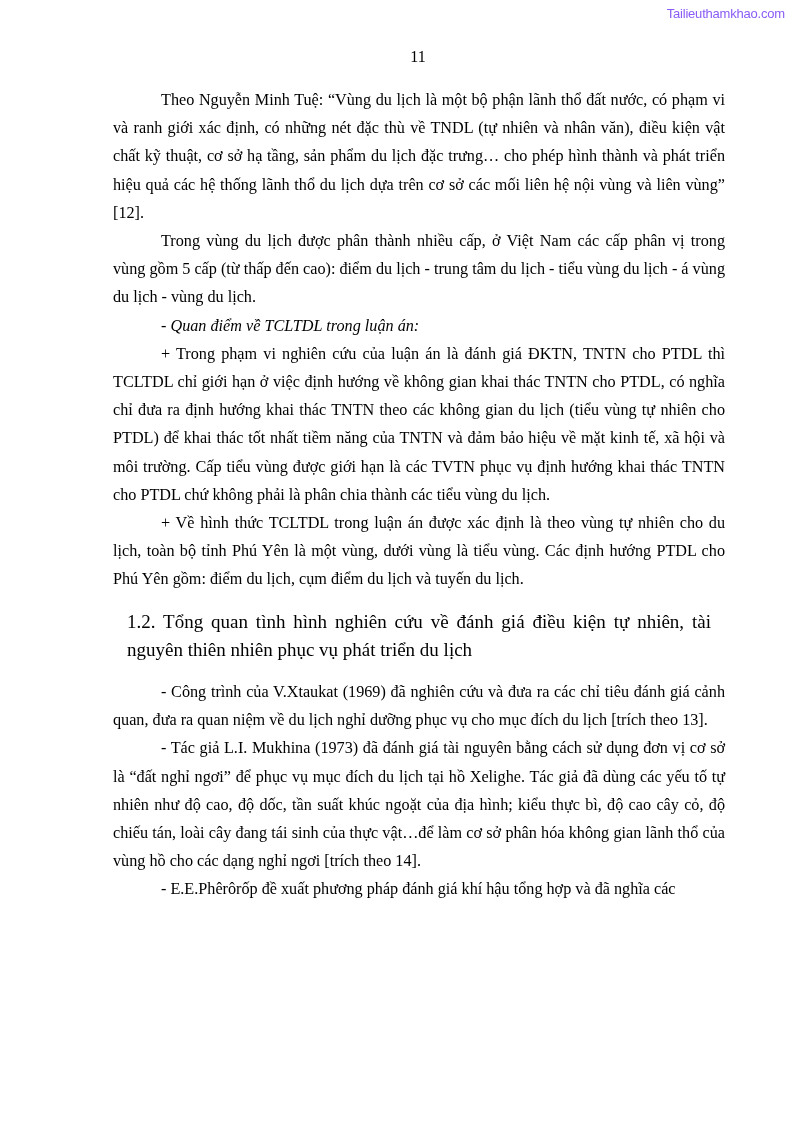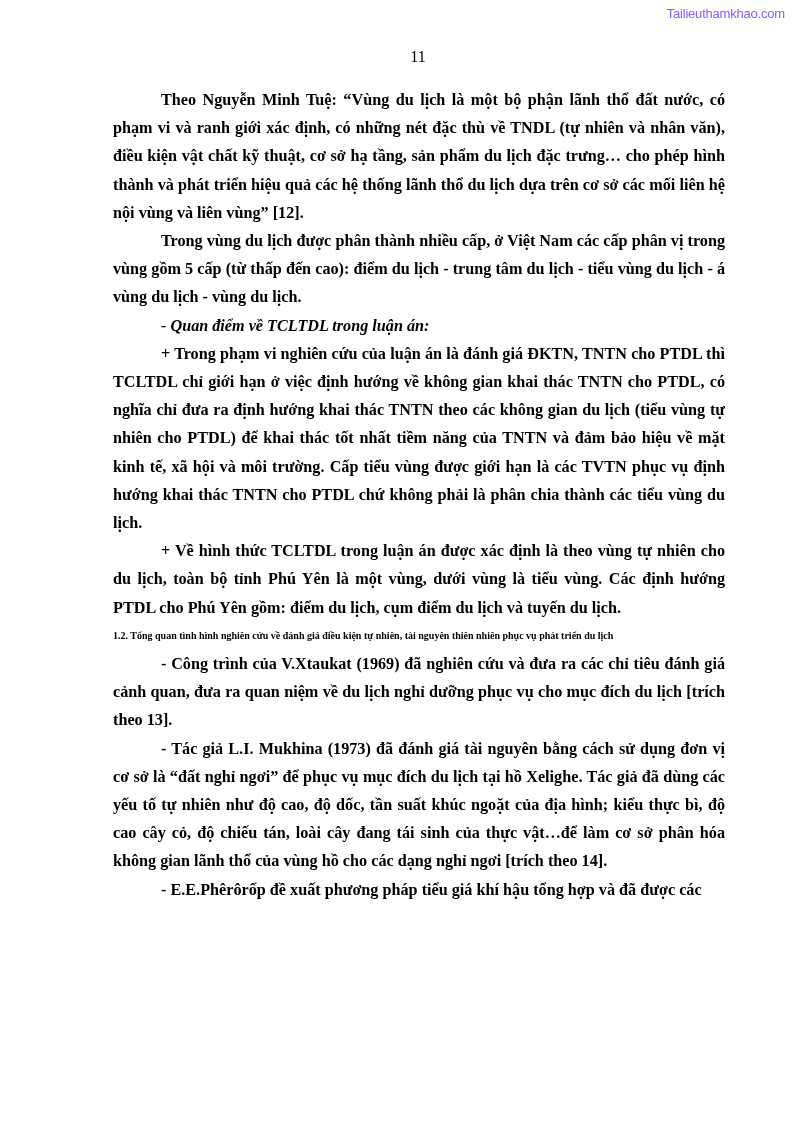--- a/index.html
+++ b/index.html
@@ -38,29 +38,28 @@
       top: 86px;
       left: 113px;
       width: 612px;
       font-size: 16.2px;
       line-height: 28.2px;
       text-align: justify;
     }
     .content p {
       margin: 0;
       text-indent: 48px;
-      font-weight: bold;
     }
     .content p.italic {
       font-style: italic;
     }
     .content h2 {
-      margin: 0;
-      font-size: 10px;
-      font-weight: bold;
+      margin: 14px;
+      font-size: 19px;
+      font-weight: normal;
       line-height: 28.2px;
       text-align: justify;
     }
     .content h3 {
       margin: 0;
       font-size: 16.2px;
       font-weight: bold;
       font-style: italic;
       line-height: 28.2px;
     }
@@ -74,14 +73,14 @@
 
 <div class="content">
   <p>Theo Nguyễn Minh Tuệ: “Vùng du lịch là một bộ phận lãnh thổ đất nước, có phạm vi và ranh giới xác định, có những nét đặc thù về TNDL (tự nhiên và nhân văn), điều kiện vật chất kỹ thuật, cơ sở hạ tầng, sản phẩm du lịch đặc trưng… cho phép hình thành và phát triển hiệu quả các hệ thống lãnh thổ du lịch dựa trên cơ sở các mối liên hệ nội vùng và liên vùng” [12].</p>
   <p>Trong vùng du lịch được phân thành nhiều cấp, ở Việt Nam các cấp phân vị trong vùng gồm 5 cấp (từ thấp đến cao): điểm du lịch - trung tâm du lịch - tiểu vùng du lịch - á vùng du lịch - vùng du lịch.</p>
   <p class="italic">- Quan điểm về TCLTDL trong luận án:</p>
   <p>+ Trong phạm vi nghiên cứu của luận án là đánh giá ĐKTN, TNTN cho PTDL thì TCLTDL chỉ giới hạn ở việc định hướng về không gian khai thác TNTN cho PTDL, có nghĩa chỉ đưa ra định hướng khai thác TNTN theo các không gian du lịch (tiểu vùng tự nhiên cho PTDL) để khai thác tốt nhất tiềm năng của TNTN và đảm bảo hiệu về mặt kinh tế, xã hội và môi trường. Cấp tiểu vùng được giới hạn là các TVTN phục vụ định hướng khai thác TNTN cho PTDL chứ không phải là phân chia thành các tiểu vùng du lịch.</p>
   <p>+ Về hình thức TCLTDL trong luận án được xác định là theo vùng tự nhiên cho du lịch, toàn bộ tỉnh Phú Yên là một vùng, dưới vùng là tiểu vùng. Các định hướng PTDL cho Phú Yên gồm: điểm du lịch, cụm điểm du lịch và tuyến du lịch.</p>
   <h2>1.2. Tổng quan tình hình nghiên cứu về đánh giá điều kiện tự nhiên, tài nguyên thiên nhiên phục vụ phát triển du lịch</h2>
   <p>- Công trình của V.Xtaukat (1969) đã nghiên cứu và đưa ra các chỉ tiêu đánh giá cảnh quan, đưa ra quan niệm về du lịch nghỉ dưỡng phục vụ cho mục đích du lịch [trích theo 13].</p>
   <p>- Tác giả L.I. Mukhina (1973) đã đánh giá tài nguyên bằng cách sử dụng đơn vị cơ sở là “đất nghỉ ngơi” để phục vụ mục đích du lịch tại hồ Xelighe. Tác giả đã dùng các yếu tố tự nhiên như độ cao, độ dốc, tần suất khúc ngoặt của địa hình; kiểu thực bì, độ cao cây cỏ, độ chiếu tán, loài cây đang tái sinh của thực vật…để làm cơ sở phân hóa không gian lãnh thổ của vùng hồ cho các dạng nghỉ ngơi [trích theo 14].</p>
-  <p>- E.E.Phêrôrốp đề xuất phương pháp tiểu giá khí hậu tổng hợp và đã được các</p>
+  <p>- E.E.Phêrôrốp đề xuất phương pháp đánh giá khí hậu tổng hợp và đã nghĩa các</p>
 </div>
 
 </body></html>

